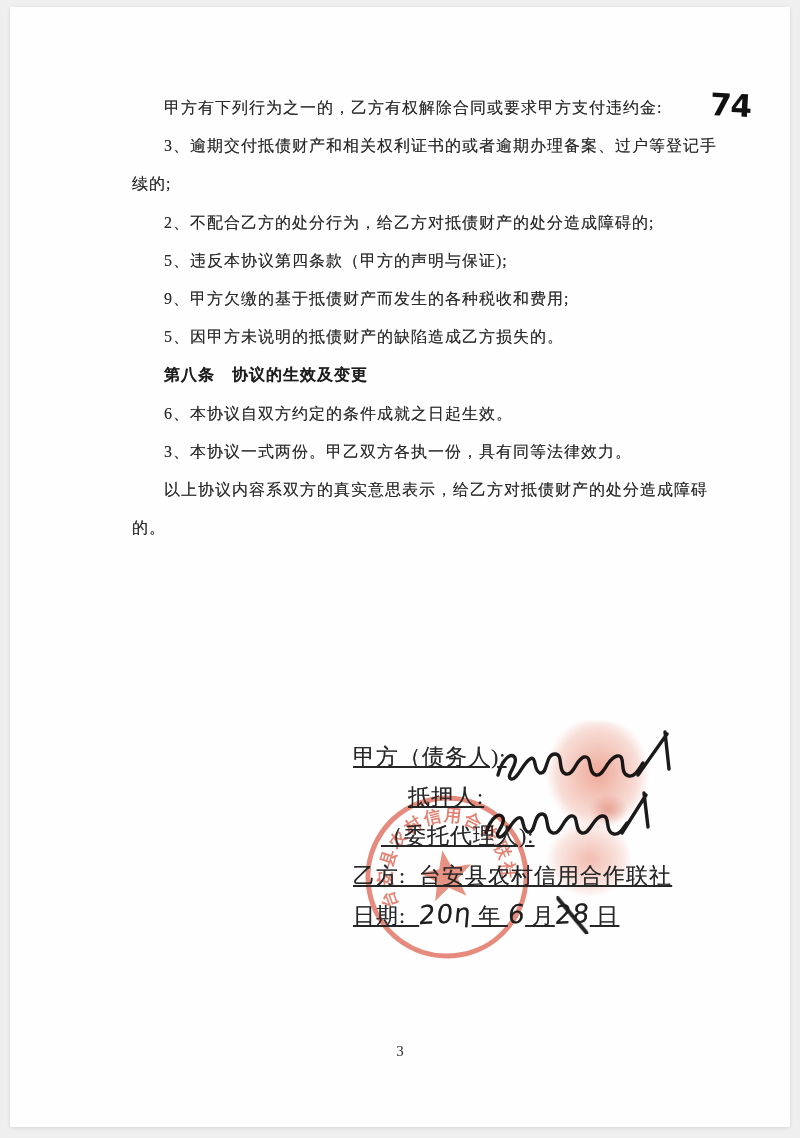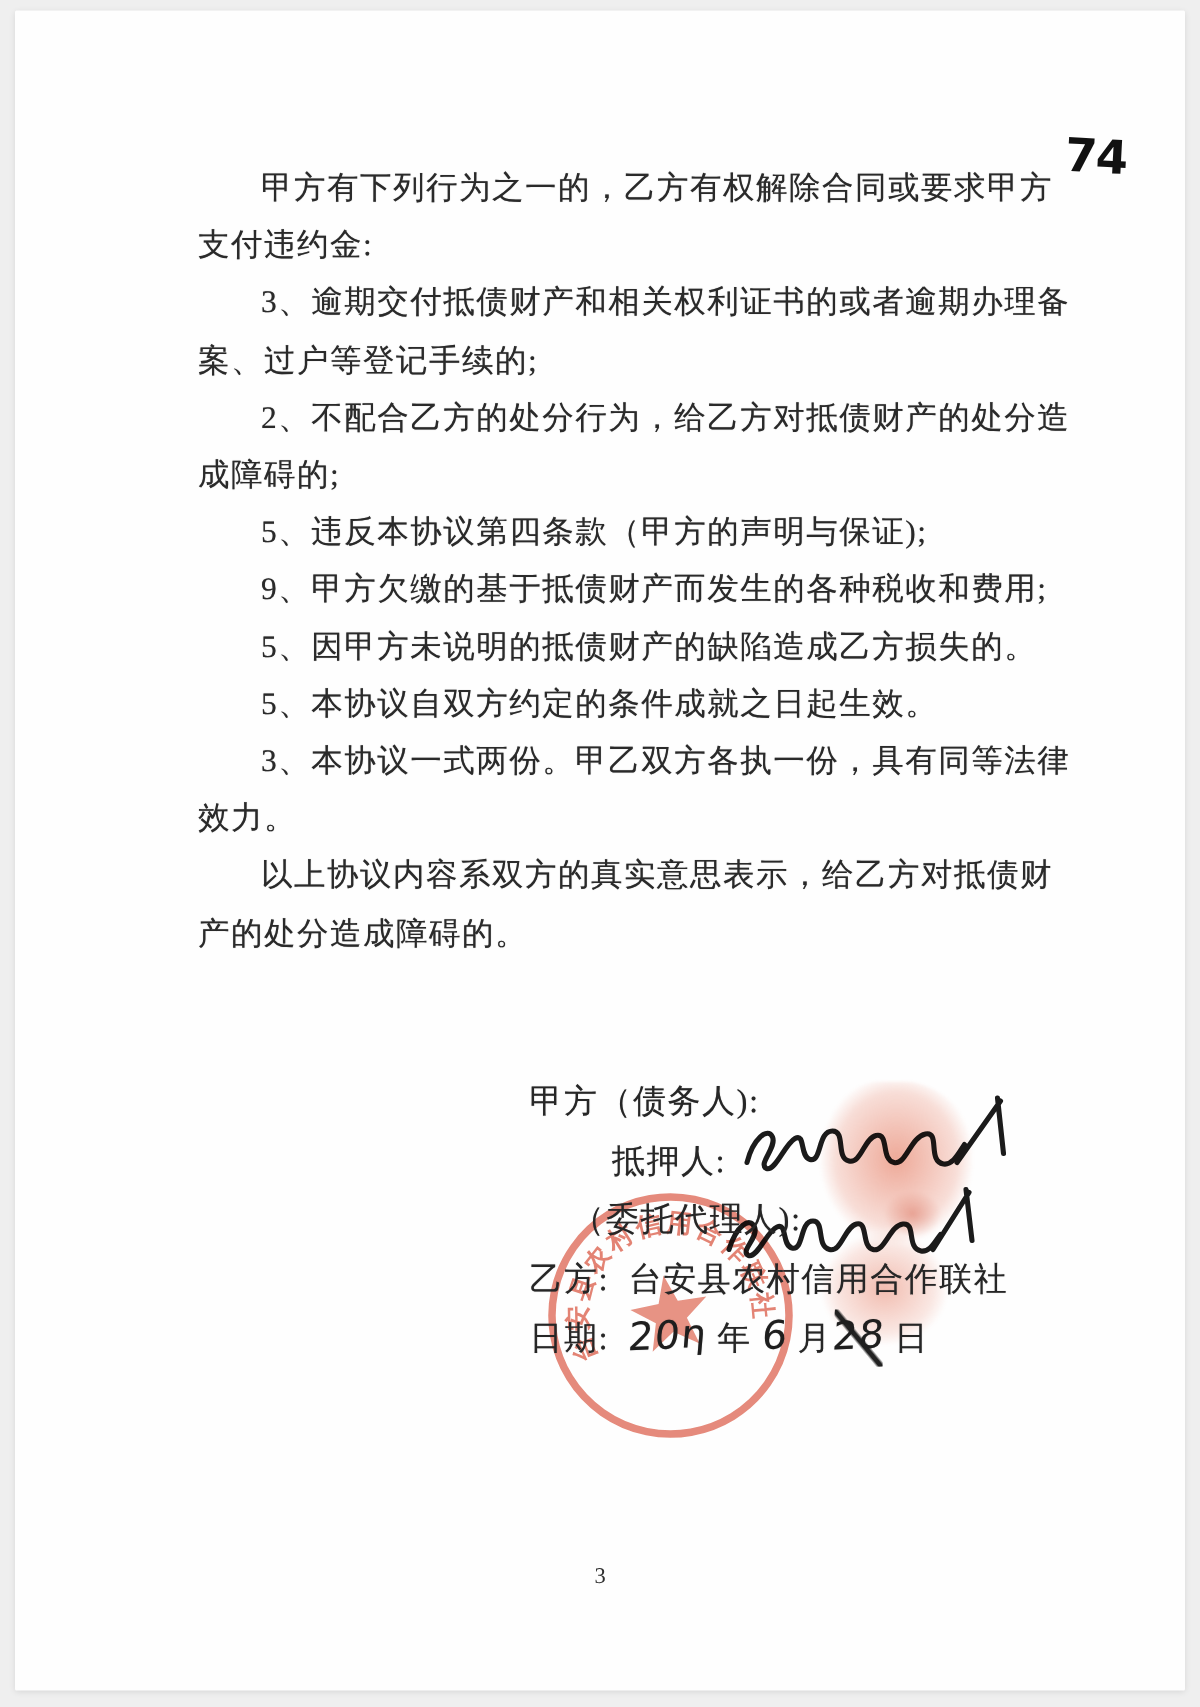--- a/index.html
+++ b/index.html
@@ -9,39 +9,39 @@
     font-family:"Liberation Serif","DejaVu Serif",serif;
     position:relative;overflow:hidden;
   }
   .page{
     position:absolute;left:10px;top:7px;width:780px;height:1120px;
     background:#fefefe;border-radius:1px;
     box-shadow:0 1px 4px rgba(0,0,0,.10);
   }
   
   .content{
-    position:absolute;left:122px;top:99px;width:586px;
-    color:#2a2a2a;font-size:21px;line-height:38.2px;
+    position:absolute;left:122px;top:82px;width:586px;
+    color:#2a2a2a;font-size:16px;line-height:38.2px;
     letter-spacing:1px;
     text-shadow:0 0 .5px rgba(30,30,30,.55);
   }
   .para{margin:0;text-indent:2em;}
   .heading{margin:0;text-indent:2em;font-weight:700;color:#1c1c1c;white-space:pre-wrap;}
   .sigrow{white-space:pre;}
   
   .hw-pagenum{
     position:absolute;left:700px;top:80px;
     font-family:"DejaVu Sans",sans-serif;font-weight:800;
     font-size:31px;color:#111;transform:rotate(3deg);letter-spacing:-1px;
   }
   
   .signblock{
-    position:absolute;left:343px;top:707px;width:400px;
+    position:absolute;left:343px;top:730px;width:400px;
     color:#262626;font-size:22px;line-height:39.6px;
-    letter-spacing:1px;text-shadow:0 0 .5px rgba(30,30,30,.5);
+    letter-spacing:1px;text-shadow:0 0 .5px rgba(30,30,30,.5);text-decoration:underline;
   }
   .signblock div{margin:0;}
   .indent-mortgagor{padding-left:55px;}
   .indent-agent{padding-left:28px;}
   .hw{
     font-family:"DejaVu Sans",sans-serif;
     display:inline-block;
     transform:skewX(-8deg) rotate(-3deg);
     font-size:26px;color:#1e1e1e;font-weight:500;
   }
@@ -83,21 +83,22 @@
 
   <div class="hw-pagenum">74</div>
 
   <div class="content">
     <p class="para">甲方有下列行为之一的，乙方有权解除合同或要求甲方支付违约金:</p>
     <p class="para">3、逾期交付抵债财产和相关权利证书的或者逾期办理备案、过户等登记手续的;</p>
     <p class="para">2、不配合乙方的处分行为，给乙方对抵债财产的处分造成障碍的;</p>
     <p class="para">5、违反本协议第四条款（甲方的声明与保证);</p>
     <p class="para">9、甲方欠缴的基于抵债财产而发生的各种税收和费用;</p>
     <p class="para">5、因甲方未说明的抵债财产的缺陷造成乙方损失的。</p>
-    <p class="para">5、本协议自双方约定的条件成就之日起生效。</p>
+    <p class="heading">第八条　协议的生效及变更</p>
+    <p class="para">6、本协议自双方约定的条件成就之日起生效。</p>
     <p class="para">3、本协议一式两份。甲乙双方各执一份，具有同等法律效力。</p>
     <p class="para">以上协议内容系双方的真实意思表示，给乙方对抵债财产的处分造成障碍的。</p>
   </div>
 
   <div class="fingerprint"></div>
 
   <svg class="seal" viewBox="0 0 170 170">
     <defs>
       <path id="arc" d="M 32.4,104.2 A 56,56 0 1 1 137.6,104.2" fill="none"></path>
     </defs>

